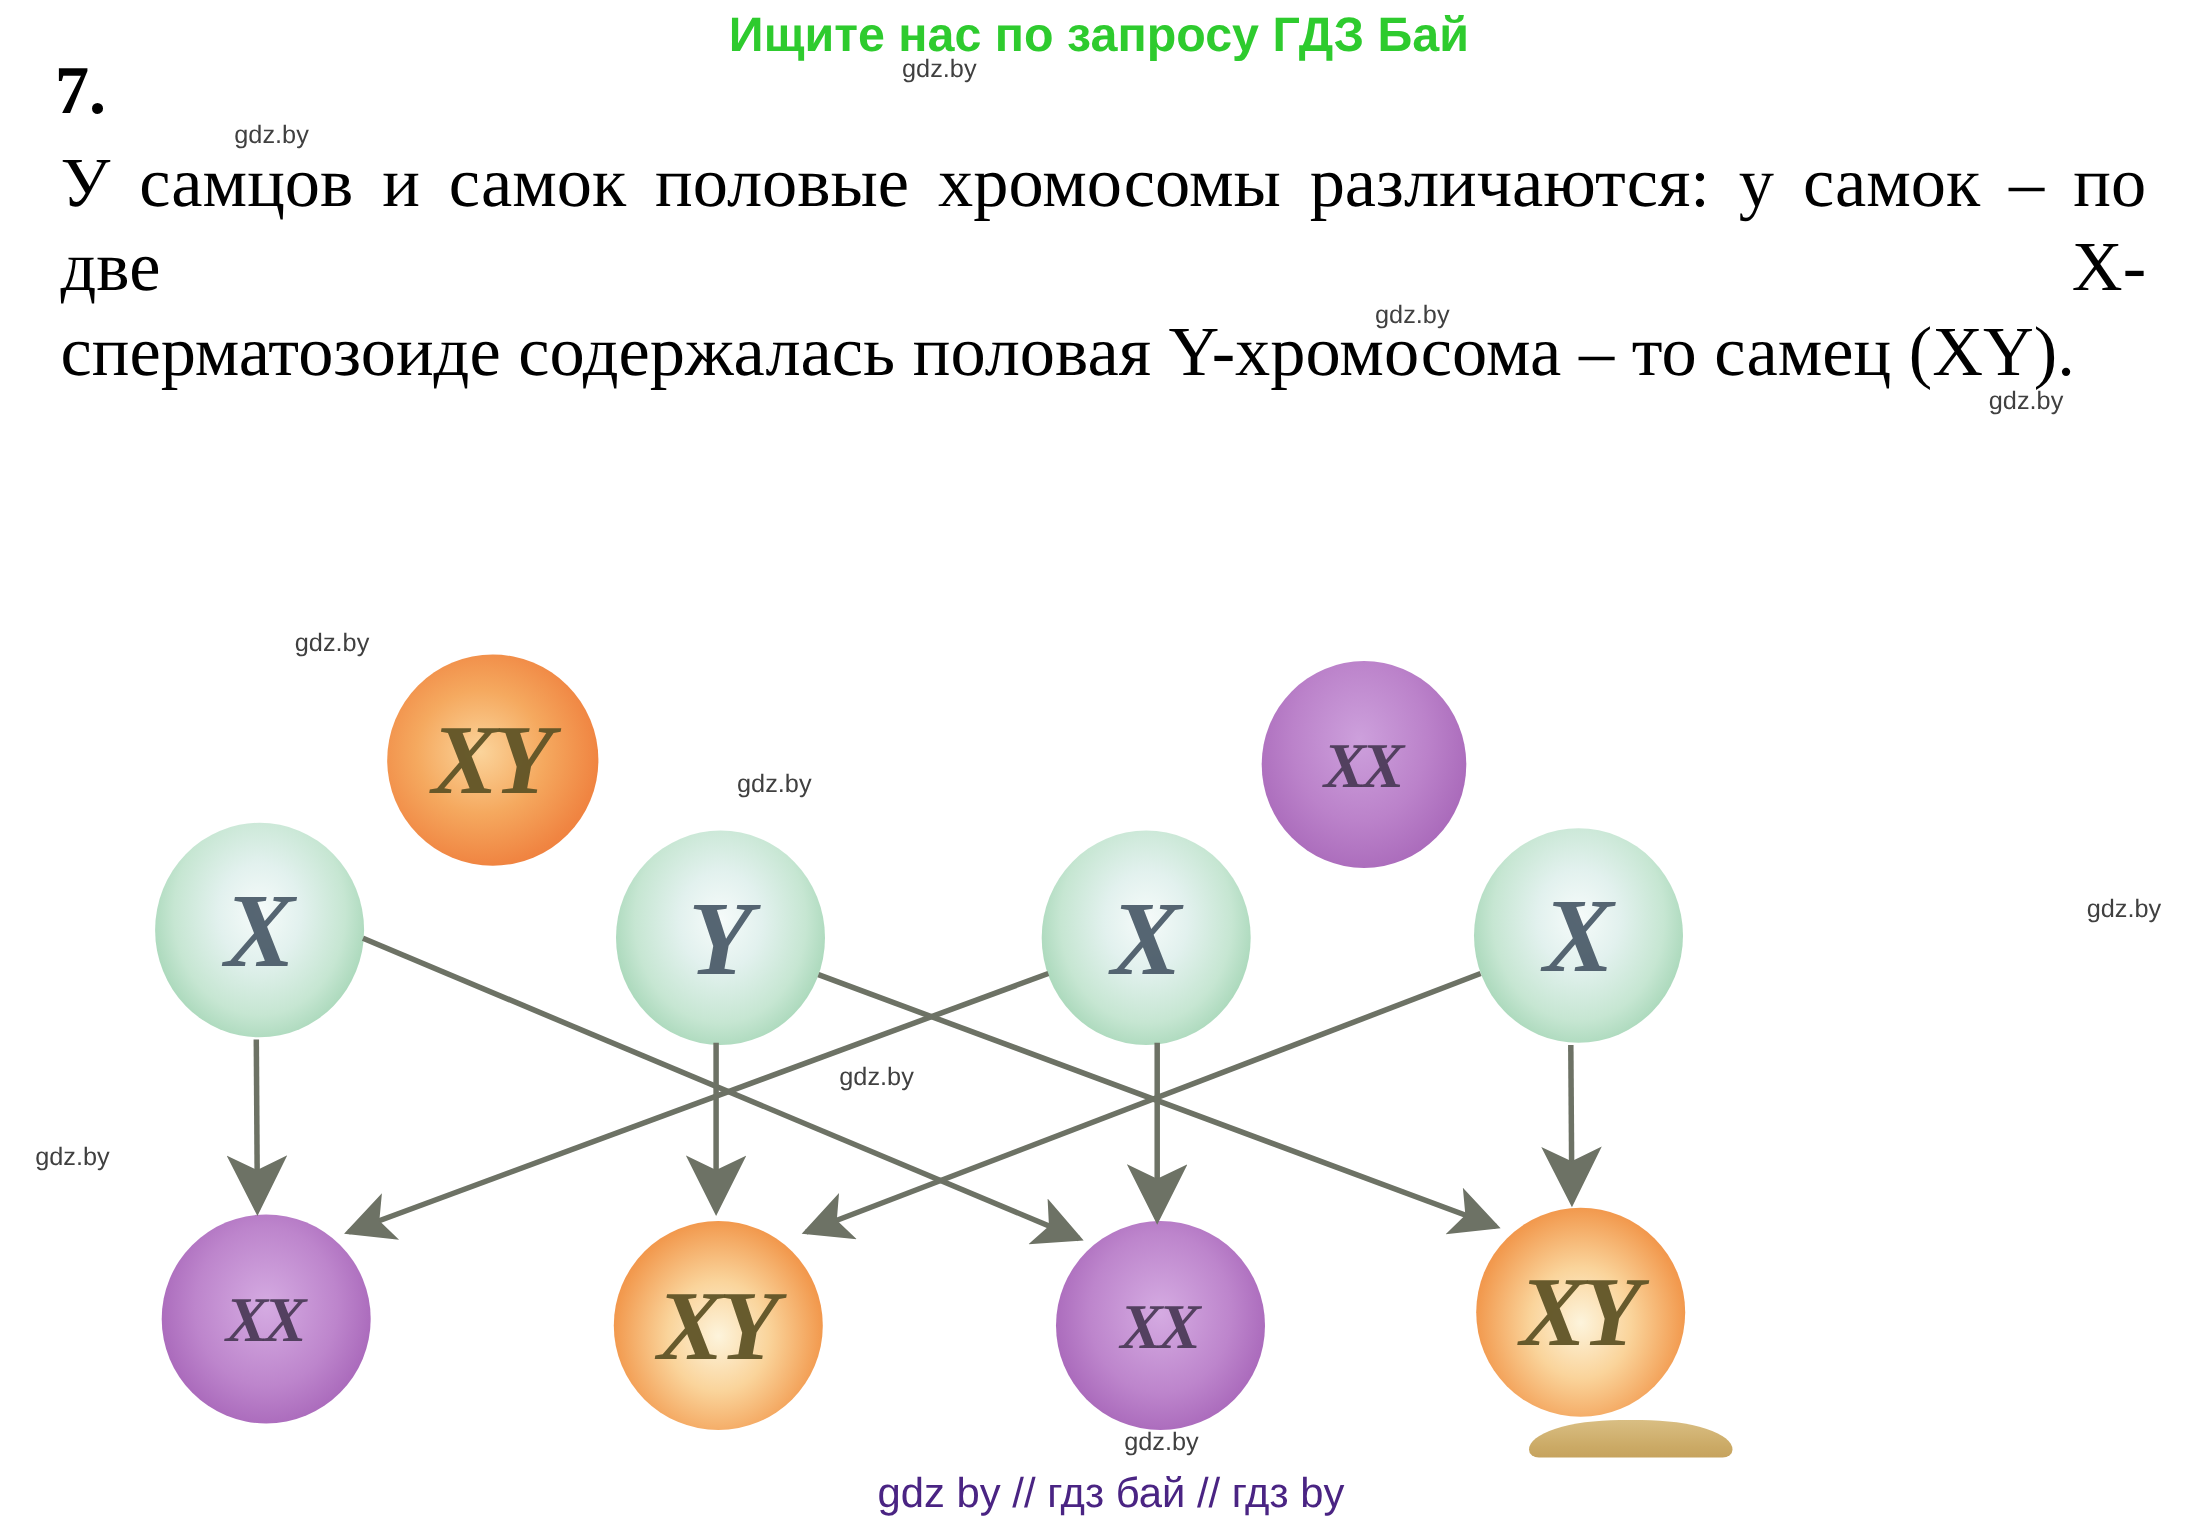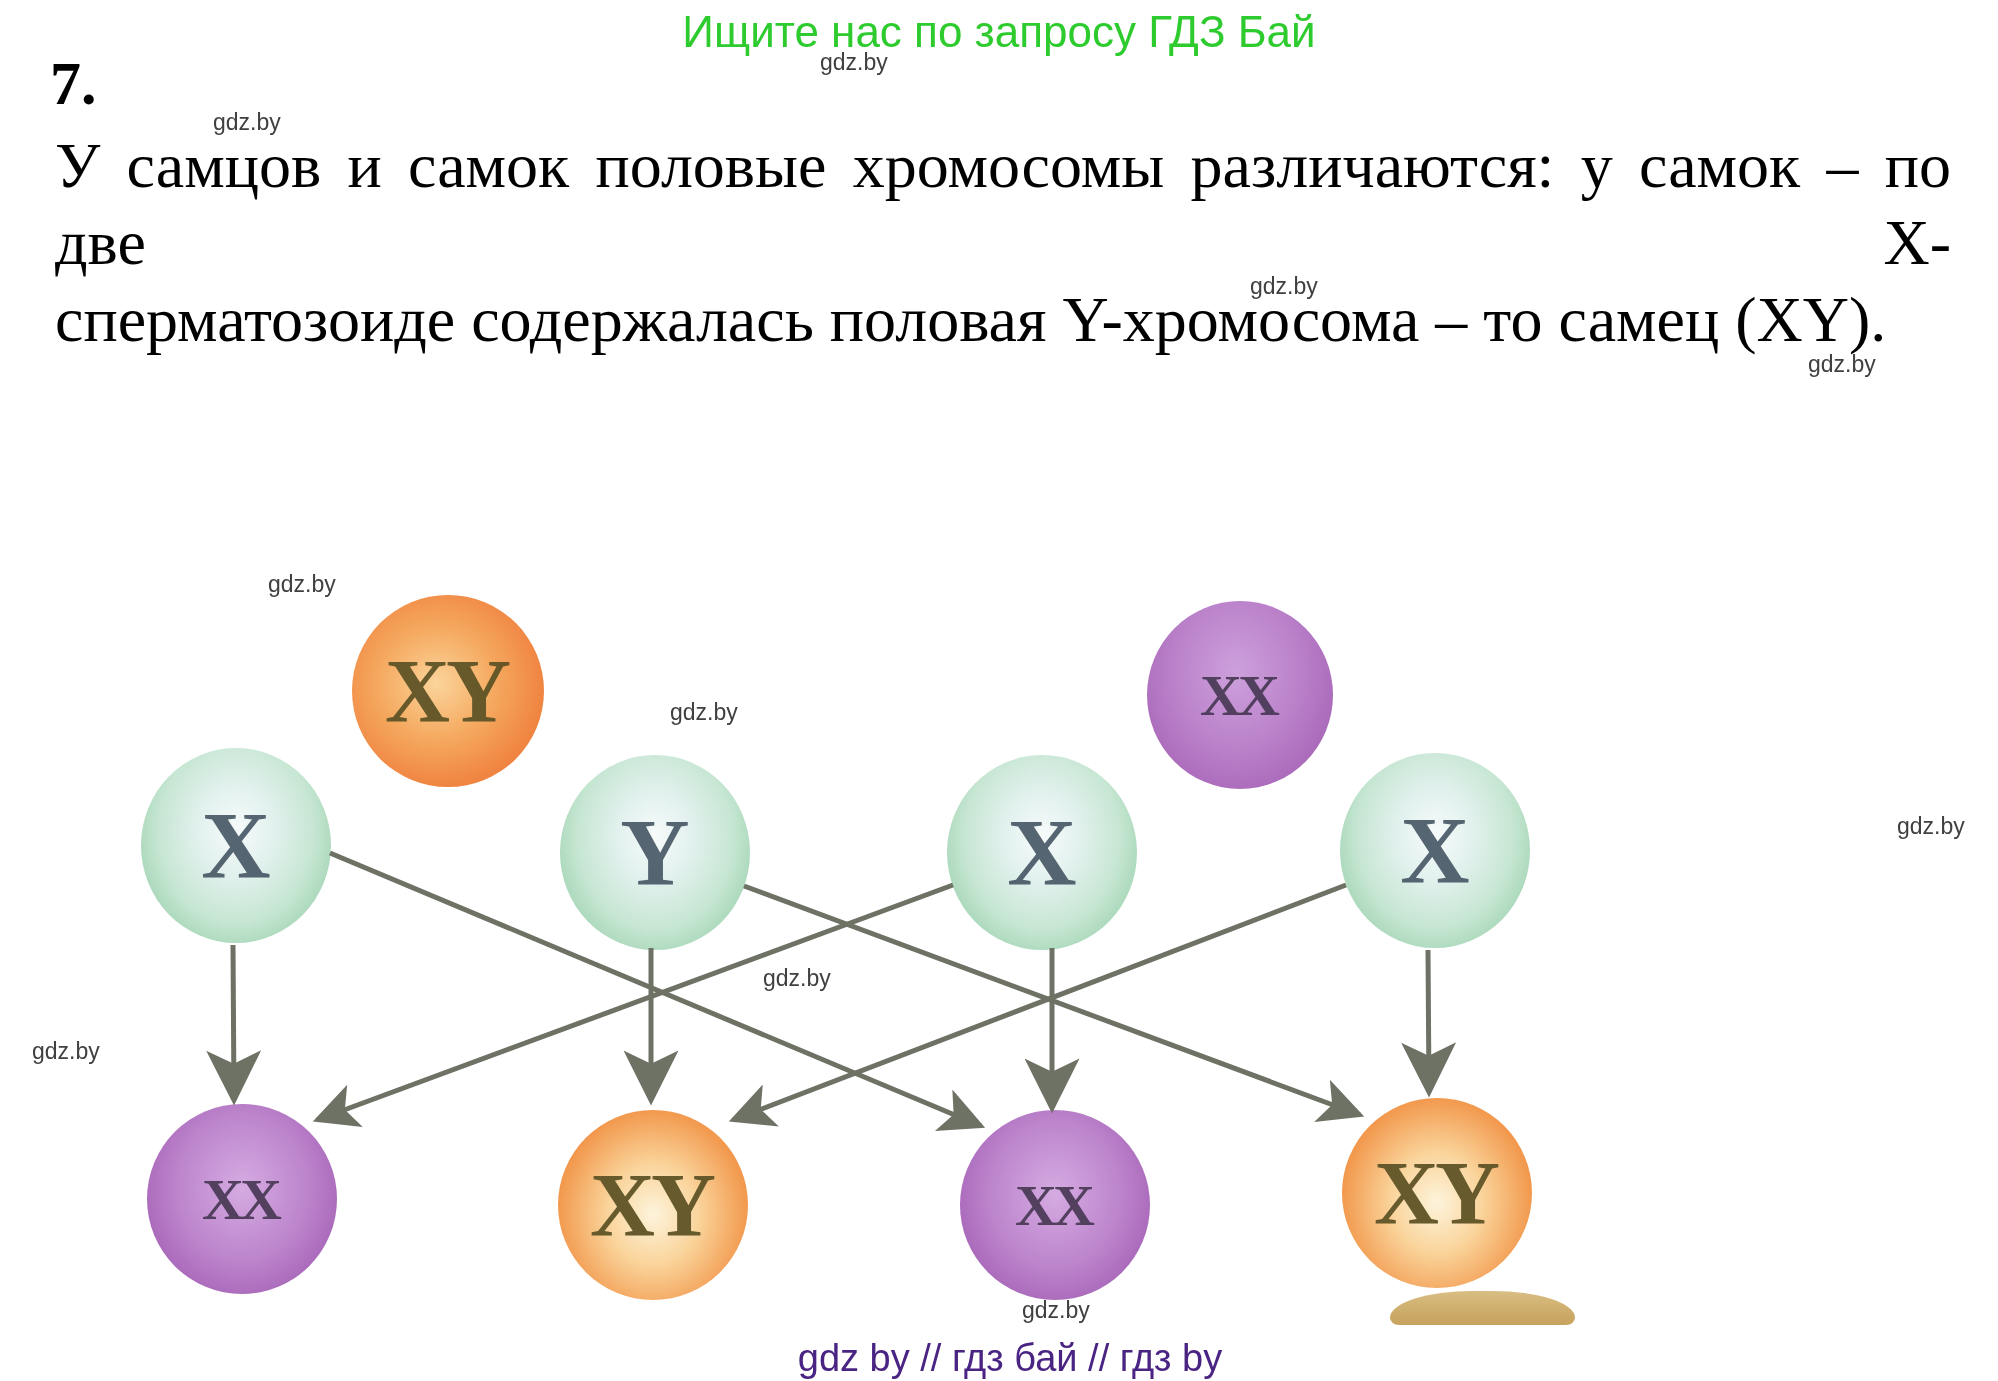--- a/index.html
+++ b/index.html
@@ -2,36 +2,36 @@
 <html><head>
 <meta charset="utf-8">
 <style>
   html,body{margin:0;padding:0;}
   body{width:1998px;height:1381px;position:relative;overflow:hidden;background:#ffffff;
        font-family:"Liberation Sans",sans-serif;}
   .abs{position:absolute;}
 
   
   .banner{left:0;top:6px;width:1998px;text-align:center;font-size:44px;line-height:52px;
-          color:#2ecb2e;font-weight:400;letter-spacing:0;}
+          color:#2ecb2e;font-weight:700;letter-spacing:0;}
   .footer{left:0;top:1335px;width:2020px;text-align:center;font-size:38px;line-height:46px;
           color:#4a2483;font-weight:500;}
   .wm{font-size:23px;line-height:36px;color:#404040;white-space:nowrap;}
 
   
   .heading{left:50px;top:52px;font-family:"Liberation Serif",serif;font-weight:bold;
            font-size:62px;line-height:62px;color:#000;}
   .para{left:55px;top:127px;width:1896px;font-family:"Liberation Serif",serif;
         font-size:64px;line-height:77px;color:#000;}
   .para .ln{text-align:justify;text-align-last:justify;}
   .para .ln.last{text-align:left;text-align-last:left;}
 
   
   .circle{border-radius:50%;display:flex;align-items:center;justify-content:center;}
-  .lbl{font-family:"Liberation Serif",serif;font-weight:bold;
+  .lbl{font-family:"Liberation Serif",serif;font-style:italic;font-weight:bold;
        letter-spacing:-4px;padding-right:4px;}
   .green{background:radial-gradient(ellipse at 50% 42%, #f6fbfa 0%, #e2f1ee 28%,
           #c6e6d2 58%, #97cfab 86%, #88c6a0 100%);}
   .green .lbl{color:rgba(72,88,102,.92);font-size:96px;}
   .orange-parent{background:radial-gradient(ellipse at 44% 46%, #fbd49b 0%, #f5a95f 38%,
           #f08542 70%, #eb6e2f 100%);}
   .orange-bright{background:radial-gradient(ellipse at 50% 55%, #fdf4dc 0%, #fad49b 34%,
           #f29a4f 70%, #ec7335 100%);}
   .orange-parent .lbl,.orange-bright .lbl{color:rgba(95,83,38,.95);font-size:90px;}
   .purple-parent{background:radial-gradient(ellipse at 48% 38%, #cda0dc 0%, #bb82ca 45%,

